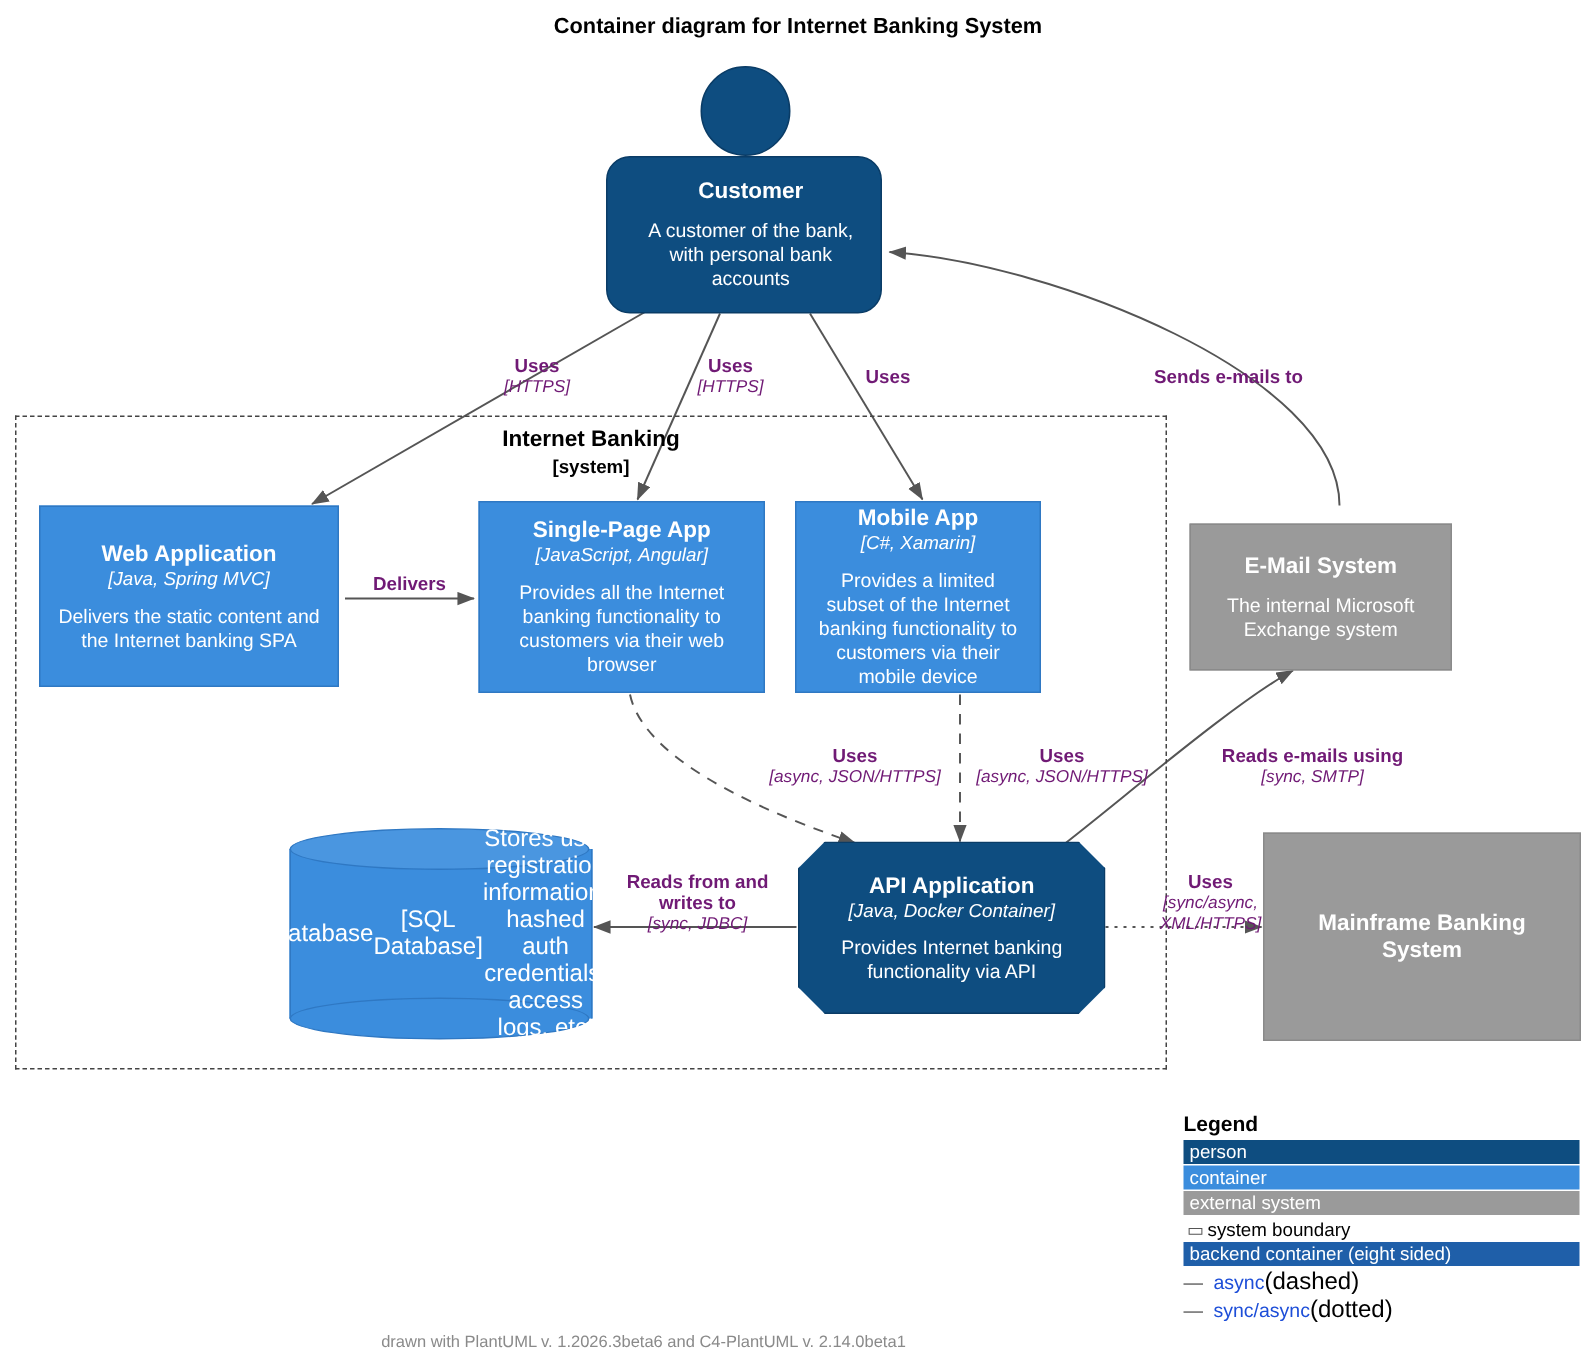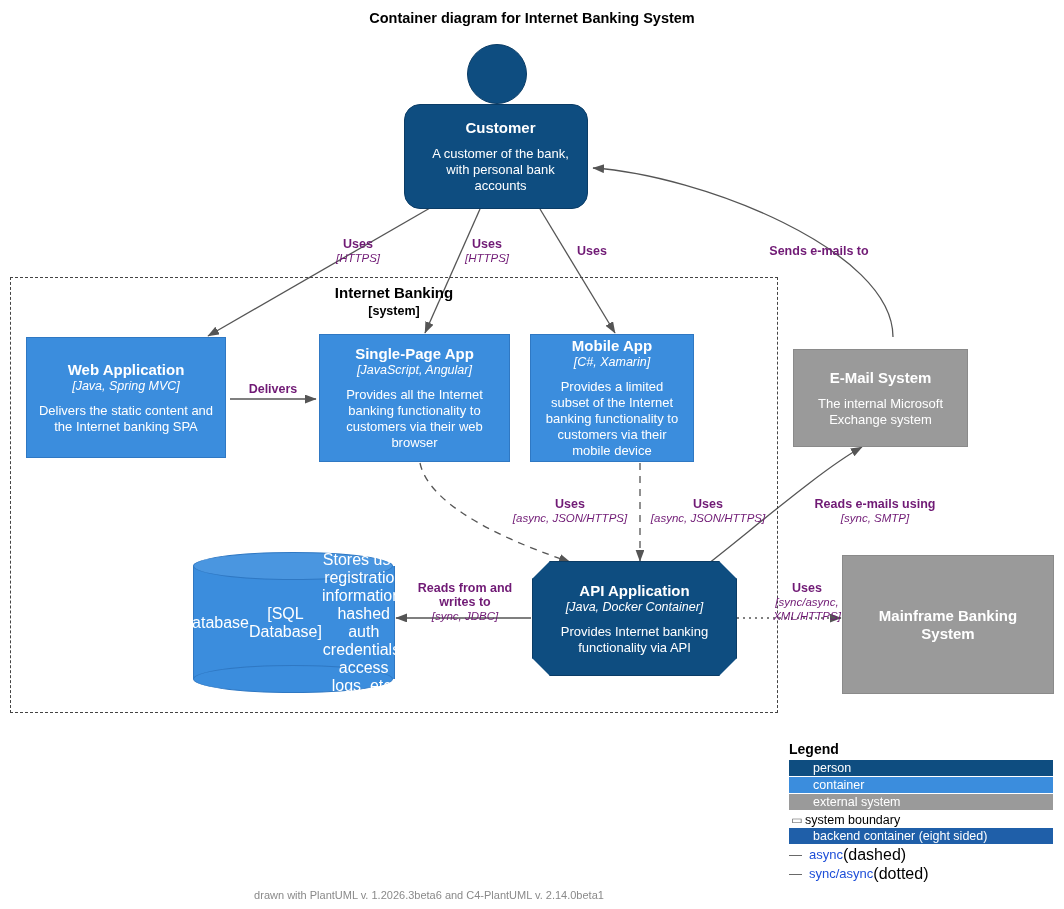--- a/index.html
+++ b/index.html
@@ -190,21 +190,21 @@
     align-items: center;
     height: 16px;
     margin-bottom: 1px;
   }
   #legend .sw {
     width: 264px;
     height: 16px;
     box-sizing: border-box;
     display: flex;
     align-items: center;
-    padding-left: 24px;
+    padding-left: 4px;
     font-size: 12.5px;
     color: #ffffff;
   }
   #legend .sw.person { background: #0e4d80; border: none; border-radius: 0; }
   #legend .sw.container-box { background: #3b8ddd; border: none; }
   #legend .sw.external { background: #9a9a9a; border: none; }
   #legend .sw.octagon-sw { background: #1f5fa9; clip-path: none; }
   #legend .plain-row {
     display: flex;
     align-items: center;

